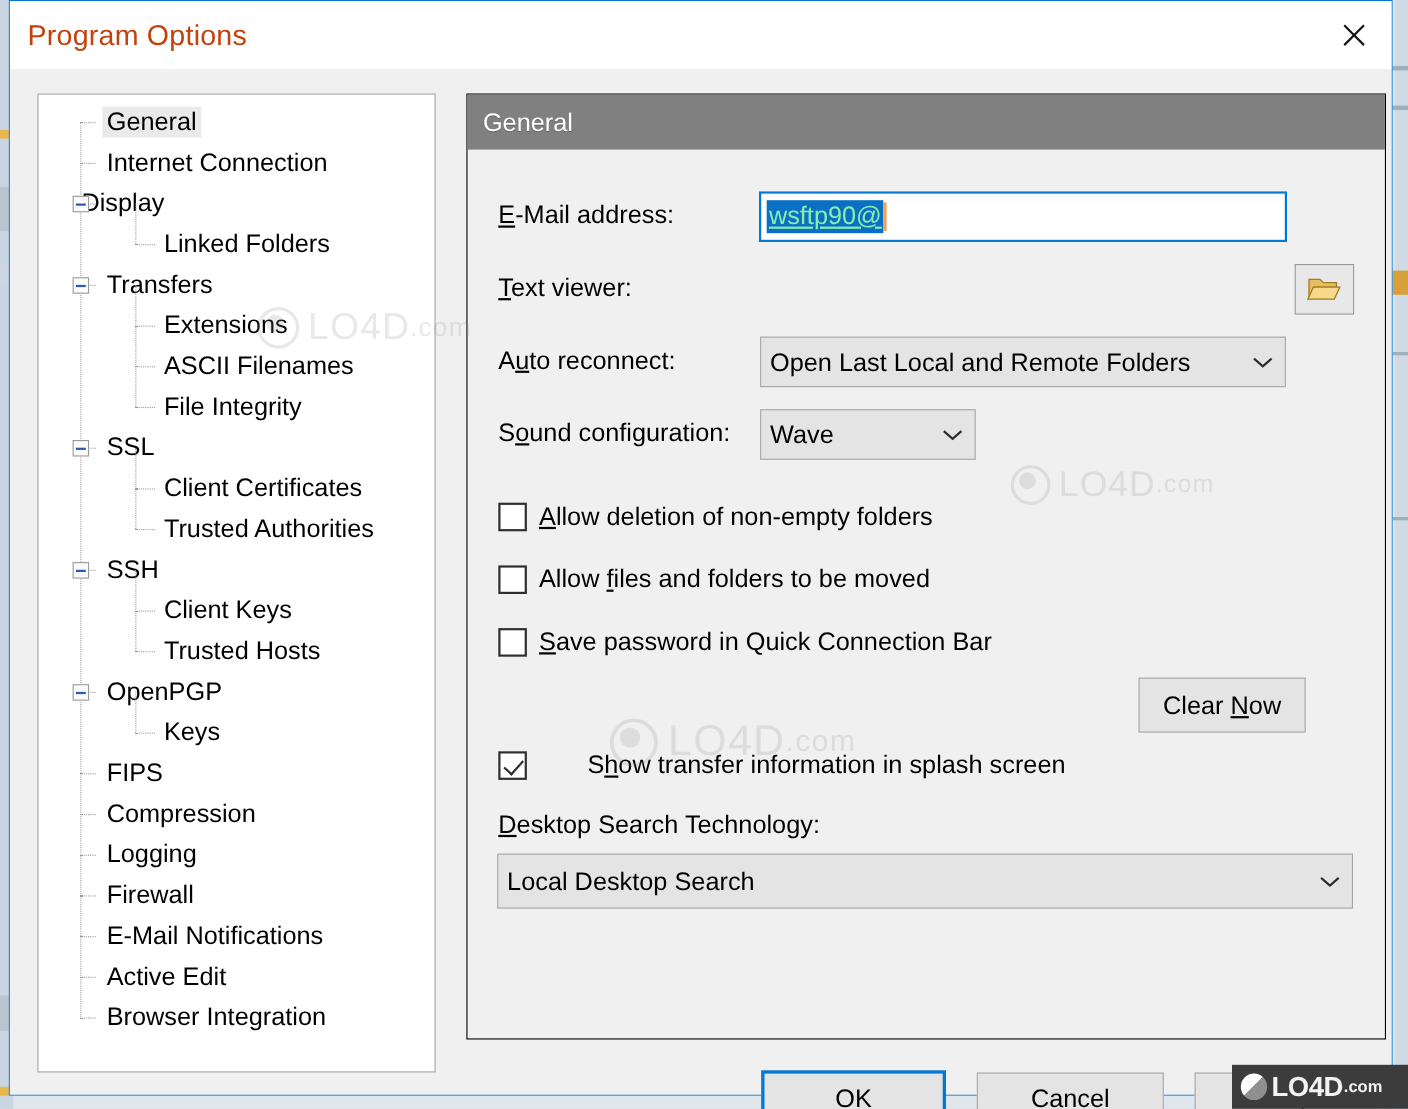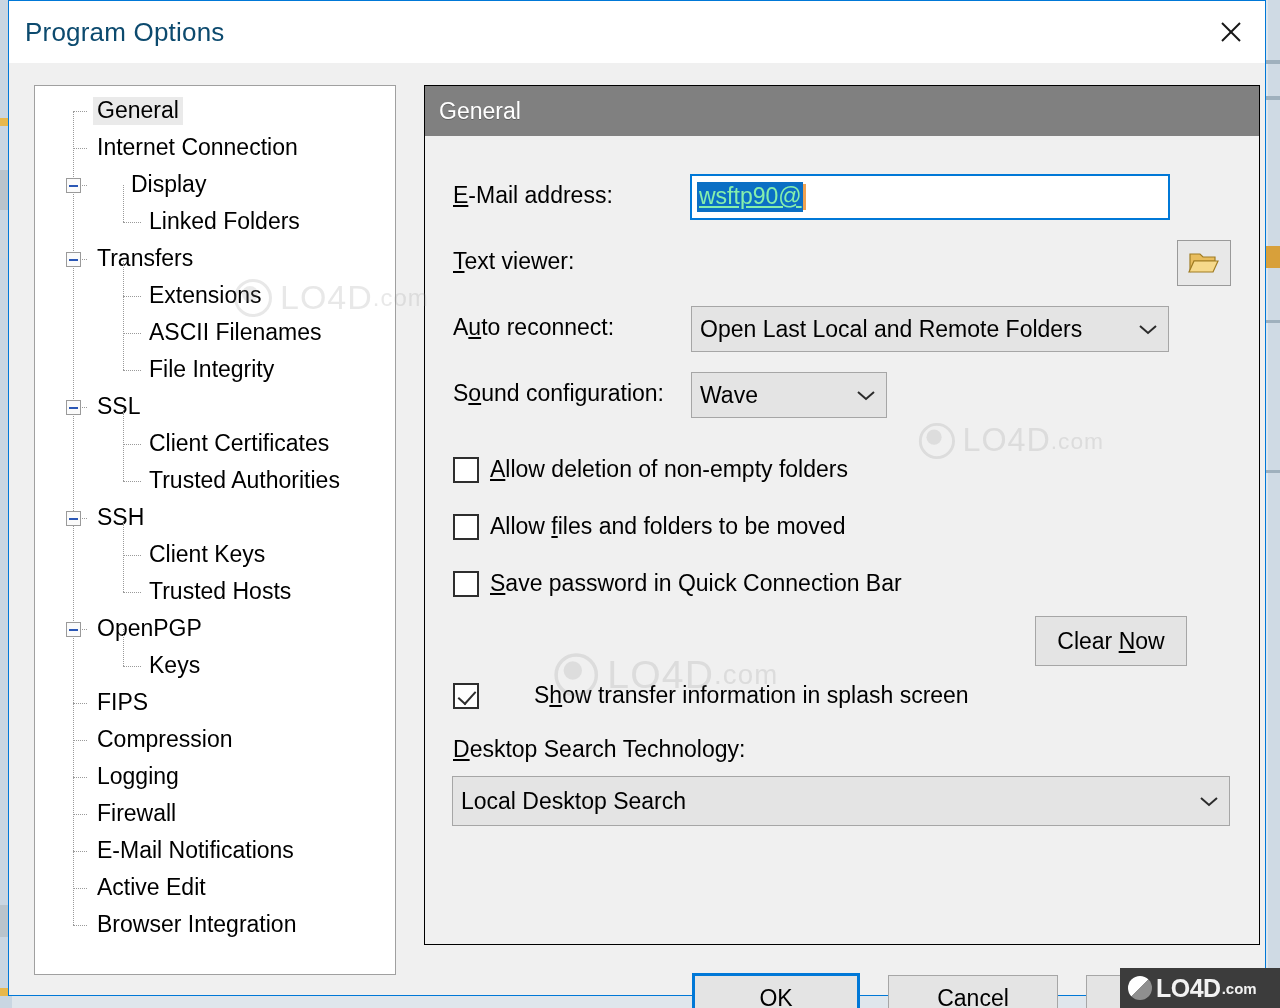--- a/index.html
+++ b/index.html
@@ -42,21 +42,21 @@
   #title-bar {
     position: relative;
     height: 62px;
     background: #ffffff;
     display: flex;
     align-items: center;
     justify-content: space-between;
   }
   #title-text {
     font-size: 26px;
-    color: #0c4a6e;
+    color: #c2410c;
     padding-left: 16px;
     letter-spacing: 0.2px;
     white-space: nowrap;
   }
   #close-button {
     width: 68px; height: 60px;
     display: flex; align-items: center; justify-content: center;
     cursor: pointer;
   }
   #close-button svg { display:block; }
@@ -348,21 +348,21 @@
 
     <div id="tree-panel">
       <div class="tree-list" id="tree-list">
           <div class="tree-row selected">
             <span class="tree-label" style="margin-left: 58px;">General</span>
           </div>
           <div class="tree-row">
             <span class="tree-label" style="margin-left: 58px;">Internet Connection</span>
           </div>
           <div class="tree-row">
-            <span class="tree-label" style="margin-left: 92px;">Display</span>
+            <span class="tree-label" style="margin-left: 35px;">Display</span>
           </div>
           <div class="tree-row">
             <span class="tree-label" style="margin-left: 110px;">Linked Folders</span>
           </div>
           <div class="tree-row">
             <span class="tree-label" style="margin-left: 58px;">Transfers</span>
           </div>
           <div class="tree-row">
             <span class="tree-label" style="margin-left: 110px;">Extensions</span>
           </div>

